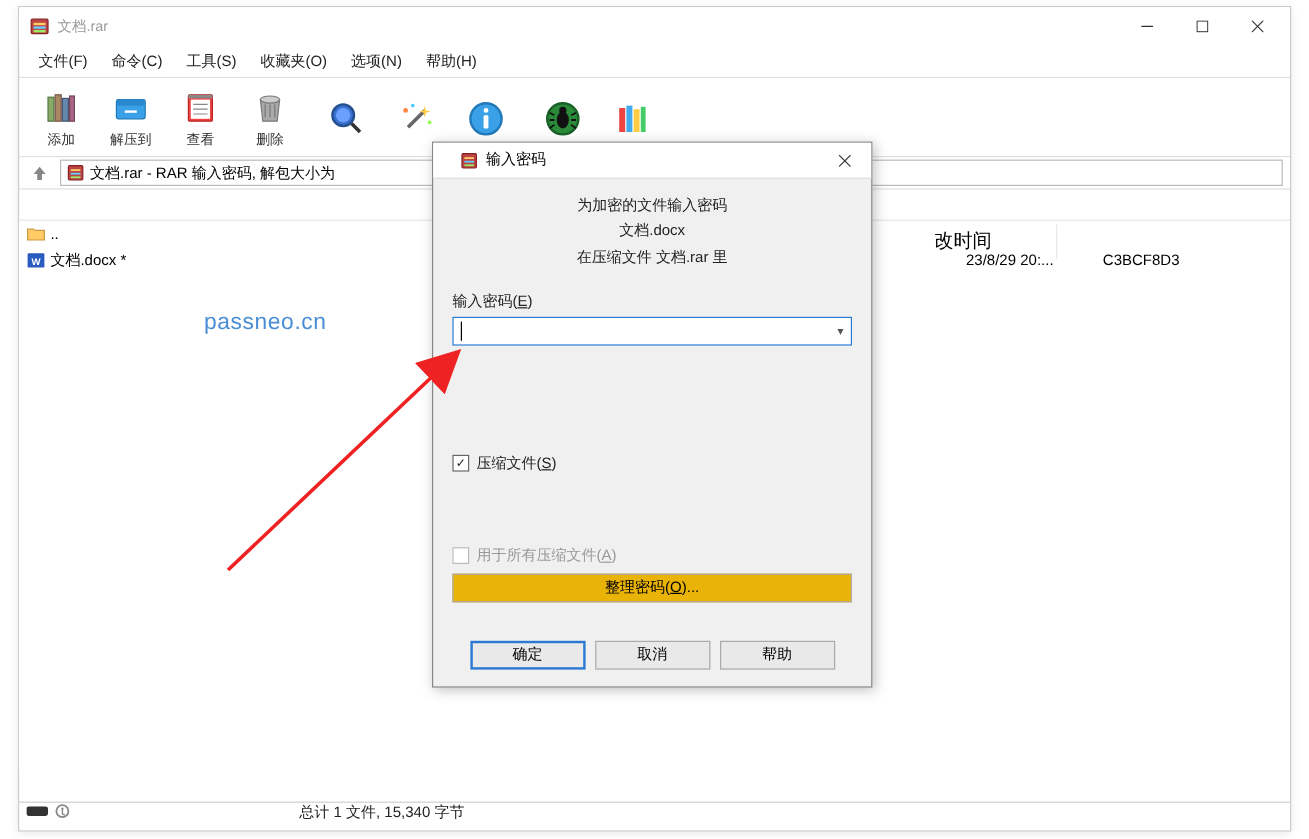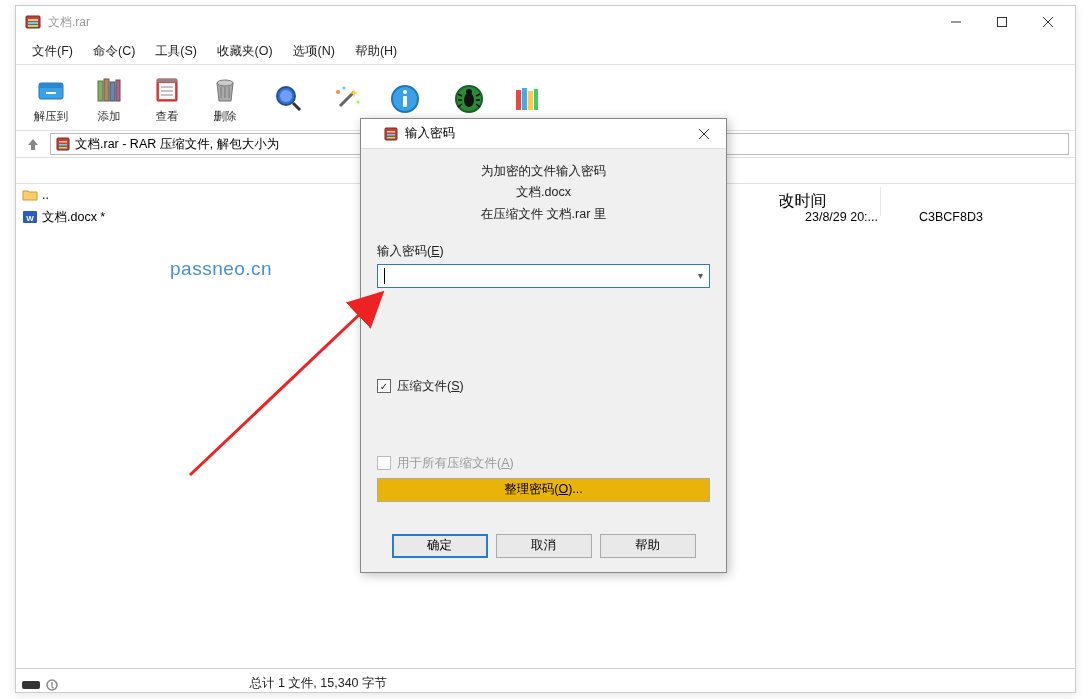--- a/index.html
+++ b/index.html
@@ -32,21 +32,21 @@
 .col-date { width: 120px; }
 .col-crc { width: 150px; }
 
 .filelist { height: 460px; background: #fff; font-size: 12.5px; overflow: hidden; }
 .file-row { display: flex; align-items: center; height: 22px; padding: 0 6px; gap: 4px; cursor: pointer; }
 .file-icon { width: 16px; height: 16px; display: inline-flex; align-items: center; justify-content: center; }
 .file-name { flex: 1; }
 .file-date { width: 120px; }
 .file-crc { width: 150px; }
 
-.statusbar { position: absolute; left: 0; right: 0; bottom: 0; height: 24px; border-top: 1px solid #d0d0d0; display: flex; align-items: flex-end; font-size: 12.5px; color: #222; margin-top: 44px; }
+.statusbar { position: absolute; left: 0; right: 0; bottom: 0; height: 24px; border-top: 1px solid #d0d0d0; display: flex; align-items: flex-start; font-size: 12.5px; color: #222; margin-top: 44px; }
 .statusbar .sb-left { width: 50px; padding-left: 6px; }
 .statusbar .sb-center { flex: 1; text-align: center; }
 
 .watermark { position: absolute; left: 170px; top: 258px; color: #4a8fd6; font-size: 19px; letter-spacing: 0.5px; pointer-events: none; }
 
 .dialog { position: absolute; left: 360px; top: 118px; width: 367px; height: 455px; background: #f0f0f0; border: 1px solid #888; box-shadow: 2px 2px 10px rgba(0,0,0,0.25); }
 .dialog-titlebar { height: 30px; background: #fff; display: flex; align-items: center; padding: 0 2px 0 22px; border-bottom: 1px solid #ddd; }
 .dialog-titlebar .app-icon { width: 16px; height: 16px; margin-right: 6px; }
 .dialog-titlebar .dlg-title { font-size: 12.5px; flex: 1; }
 .dialog-titlebar .win-btn { width: 40px; height: 28px; }
@@ -112,37 +112,37 @@
     <span class="menu-item">工具(S)</span>
     <span class="menu-item">收藏夹(O)</span>
     <span class="menu-item">选项(N)</span>
     <span class="menu-item">帮助(H)</span>
   </div>
 
   <div class="toolbar">
     <div class="tool-btn">
       <span class="tool-icon">
         <svg width="34" height="34" viewBox="0 0 34 34">
-            <rect x="5" y="10" width="24" height="16" rx="2" fill="#3aa0e8" stroke="#2078b8"></rect>
-            <rect x="5" y="10" width="24" height="5" fill="#2a88d0"></rect>
-            <rect x="12" y="19" width="10" height="2" fill="#fff"></rect>
-          </svg>
-      </span>
-      <span>解压到</span>
-    </div>
-    <div class="tool-btn">
-      <span class="tool-icon">
-        <svg width="34" height="34" viewBox="0 0 34 34">
             <rect x="6" y="8" width="5" height="20" fill="#8a6" stroke="#574"></rect>
             <rect x="12" y="6" width="5" height="22" fill="#a86" stroke="#754"></rect>
             <rect x="18" y="9" width="5" height="19" fill="#68a" stroke="#457"></rect>
             <rect x="24" y="7" width="4" height="21" fill="#a68" stroke="#745"></rect>
           </svg>
       </span>
       <span>添加</span>
+    </div>
+    <div class="tool-btn">
+      <span class="tool-icon">
+        <svg width="34" height="34" viewBox="0 0 34 34">
+            <rect x="5" y="10" width="24" height="16" rx="2" fill="#3aa0e8" stroke="#2078b8"></rect>
+            <rect x="5" y="10" width="24" height="5" fill="#2a88d0"></rect>
+            <rect x="12" y="19" width="10" height="2" fill="#fff"></rect>
+          </svg>
+      </span>
+      <span>解压到</span>
     </div>
     <div class="tool-btn">
       <span class="tool-icon">
         <svg width="34" height="34" viewBox="0 0 34 34">
             <rect x="7" y="6" width="20" height="22" rx="1" fill="#e44" stroke="#b22"></rect>
             <rect x="9" y="10" width="16" height="16" fill="#fff"></rect>
             <line x1="11" y1="14" x2="23" y2="14" stroke="#888"></line>
             <line x1="11" y1="18" x2="23" y2="18" stroke="#888"></line>
             <line x1="11" y1="22" x2="23" y2="22" stroke="#888"></line>
             <rect x="7" y="6" width="20" height="3" fill="#888"></rect>
@@ -228,21 +228,21 @@
     </span>
     <div class="path-field">
       <span class="small-icon">
         <svg width="16" height="16" viewBox="0 0 16 16">
             <rect x="2" y="2" width="12" height="12" rx="1" fill="#b44" stroke="#822"></rect>
             <rect x="4" y="5" width="8" height="1.5" fill="#fc6"></rect>
             <rect x="4" y="8" width="8" height="1.5" fill="#6cf"></rect>
             <rect x="4" y="11" width="8" height="1.5" fill="#9e6"></rect>
           </svg>
       </span>
-      <span>文档.rar - RAR 压缩文件, 解包大小为</span>
+      <span>文档.rar - RAR 输入密码, 解包大小为</span>
     </div>
   </div>
 
   <div class="columns">
     <div class="col col-name">名称</div>
     <div class="col col-date" style="width:110px;margin-left:560px;">改时间</div>
     <div class="col col-crc">校验和</div>
   </div>
 
   <div class="filelist">

